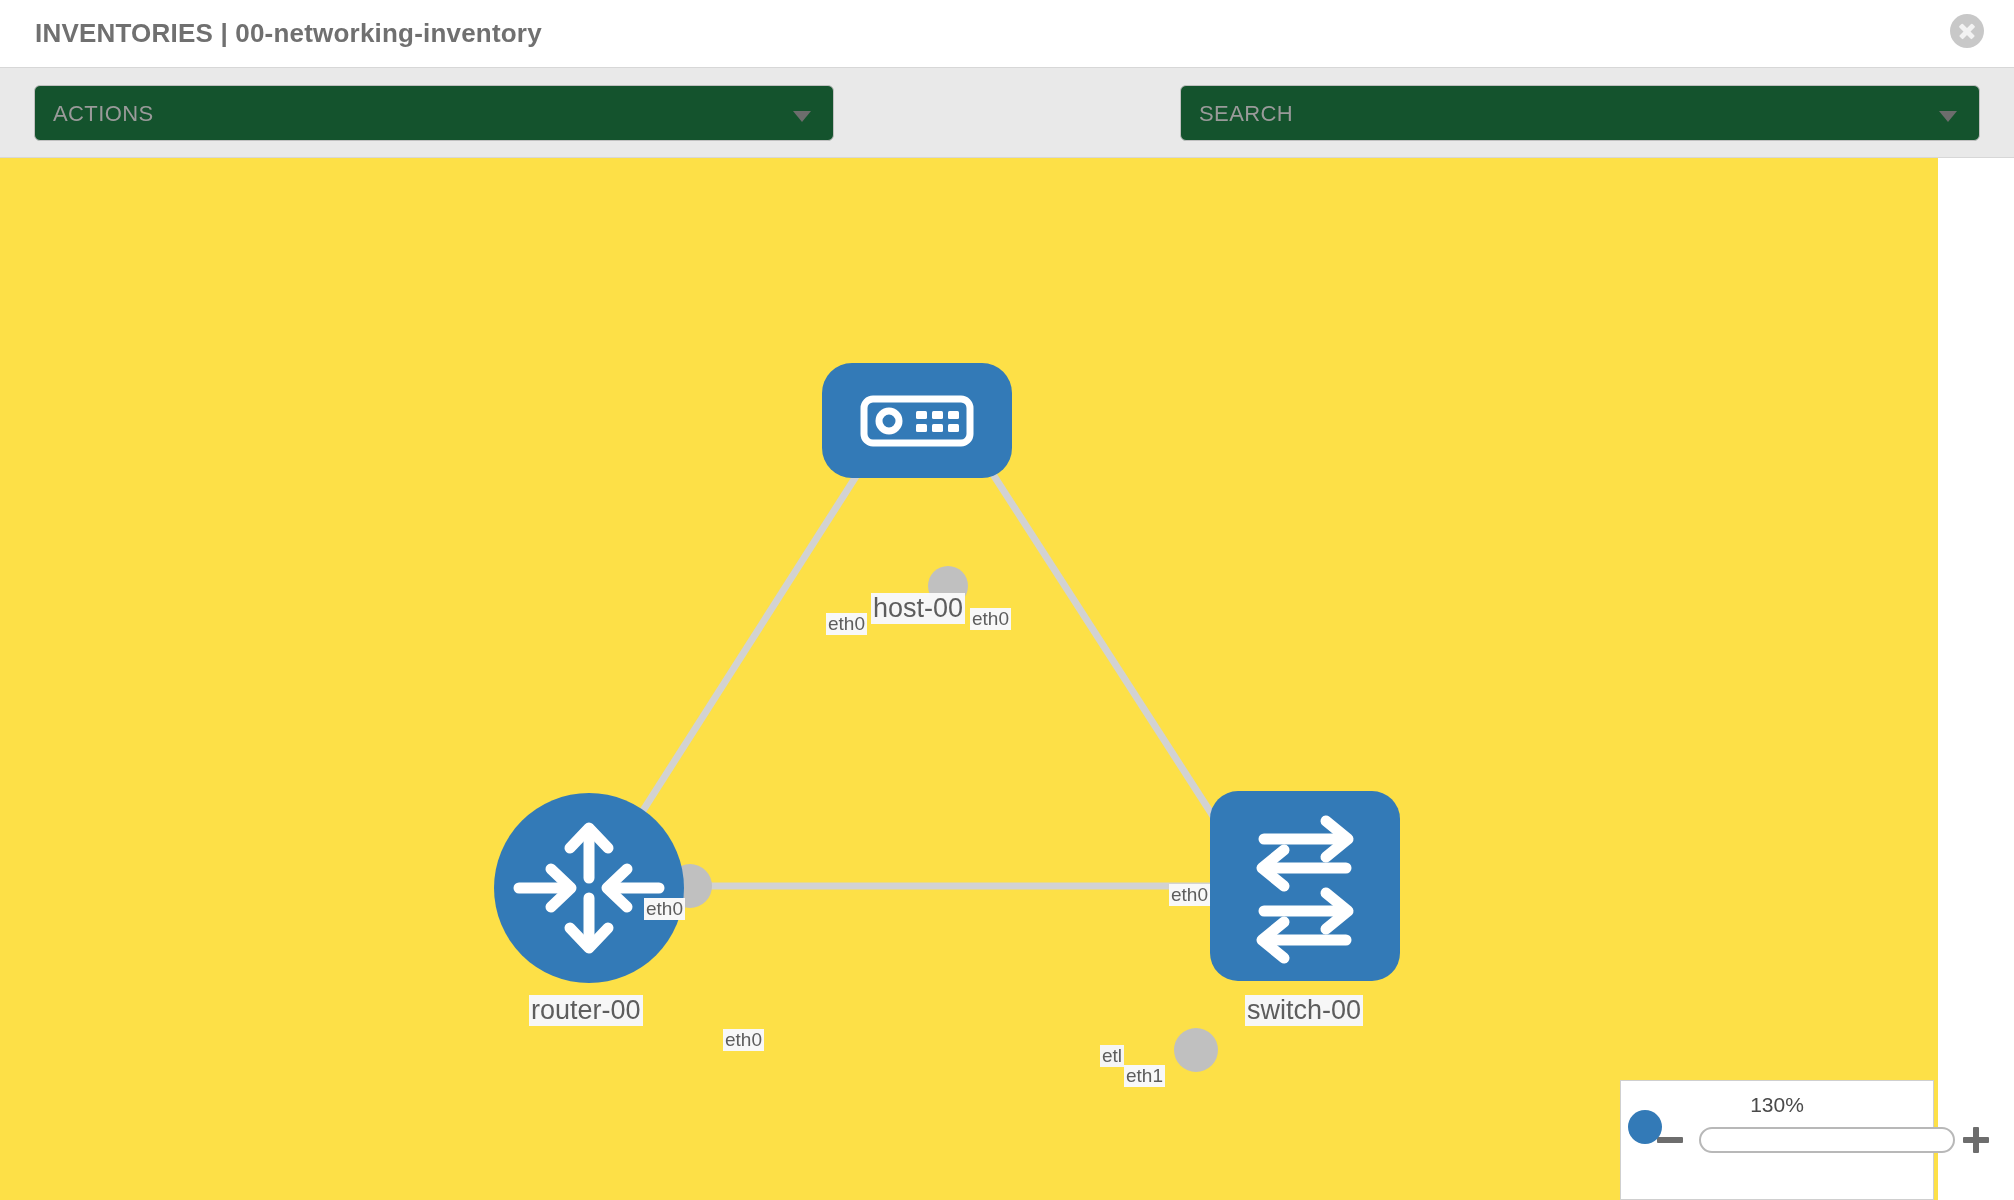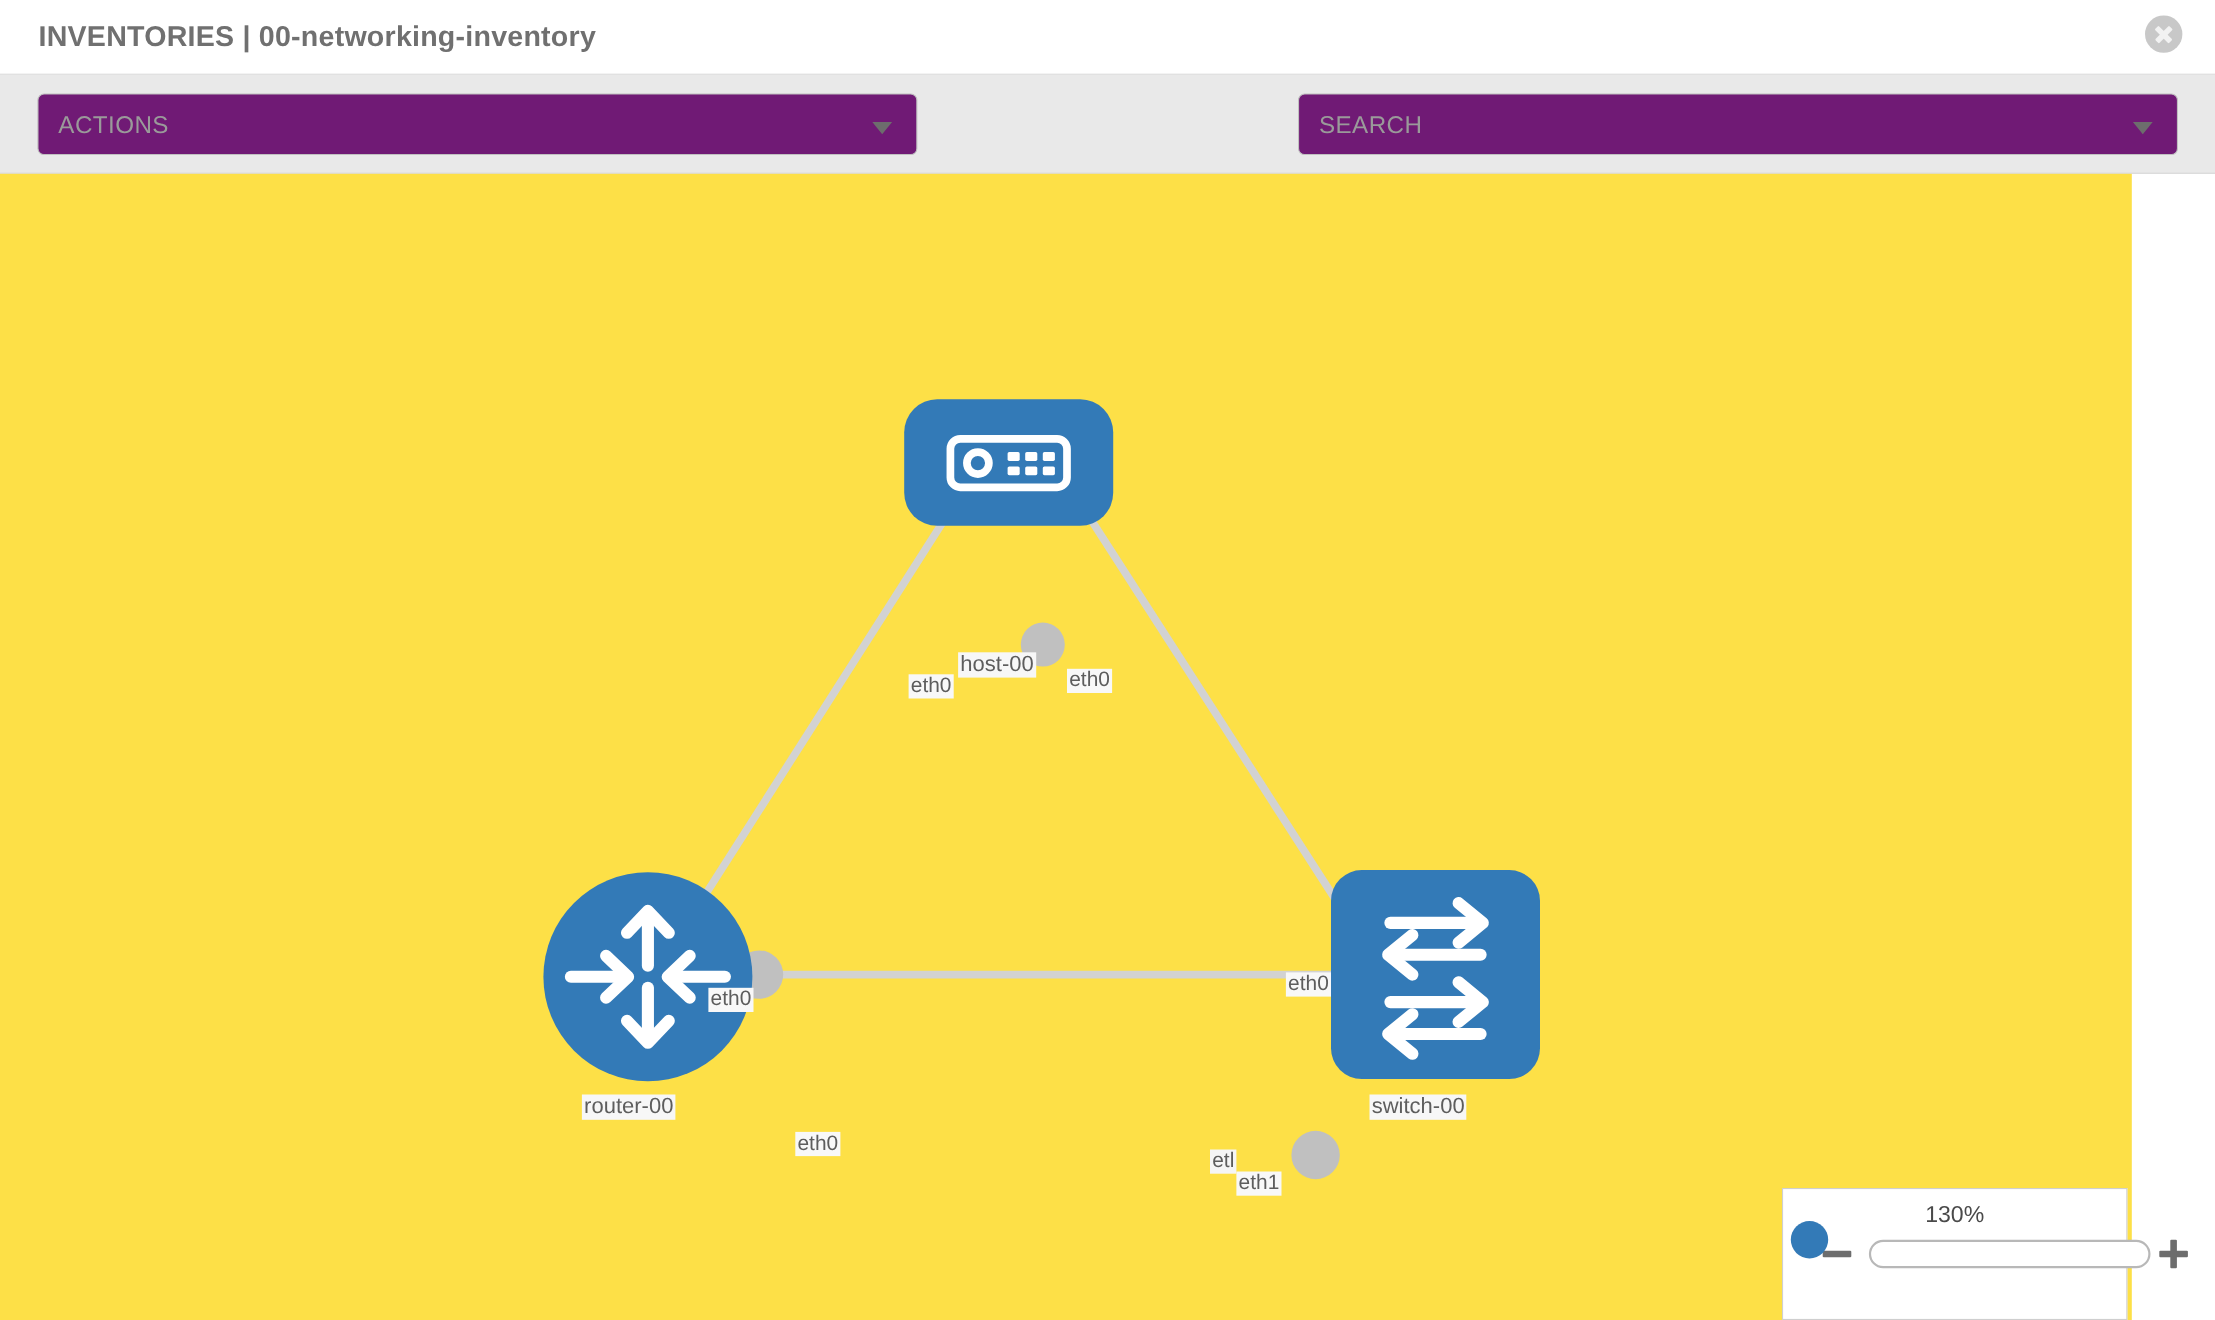--- a/index.html
+++ b/index.html
@@ -51,21 +51,21 @@
   
   .toolbar {
     position: absolute;
     top: 68px; left: 0;
     width: 2014px; height: 90px;
     background: #e9e9e9;
     border-bottom: 1px solid #d7d7d7;
   }
   .dropdown {
     position: absolute;
-    background: #701a75;
+    background: #14532d;
     border: 1px solid #c0c0c0;
     border-radius: 6px;
     height: 56px;
   }
   .dropdown-label {
     position: absolute;
     left: 18px; top: 15px;
     font-size: 22px;
     color: #9a9a9a;
     letter-spacing: 0.4px;
@@ -101,21 +101,21 @@
   }
   .graph-svg {
     position: absolute;
     top: 0; left: 0;
     width: 2014px; height: 1042px;
   }
 
   
   .node-label {
     position: absolute;
-    font-size: 20px;
+    font-size: 27px;
     color: #5d5d5d;
     background: #f7f7f7;
     white-space: nowrap;
     padding: 0 2px;
   }
   .iface-label {
     position: absolute;
     font-size: 19px;
     color: #5d5d5d;
     background: #f8f8f8;

